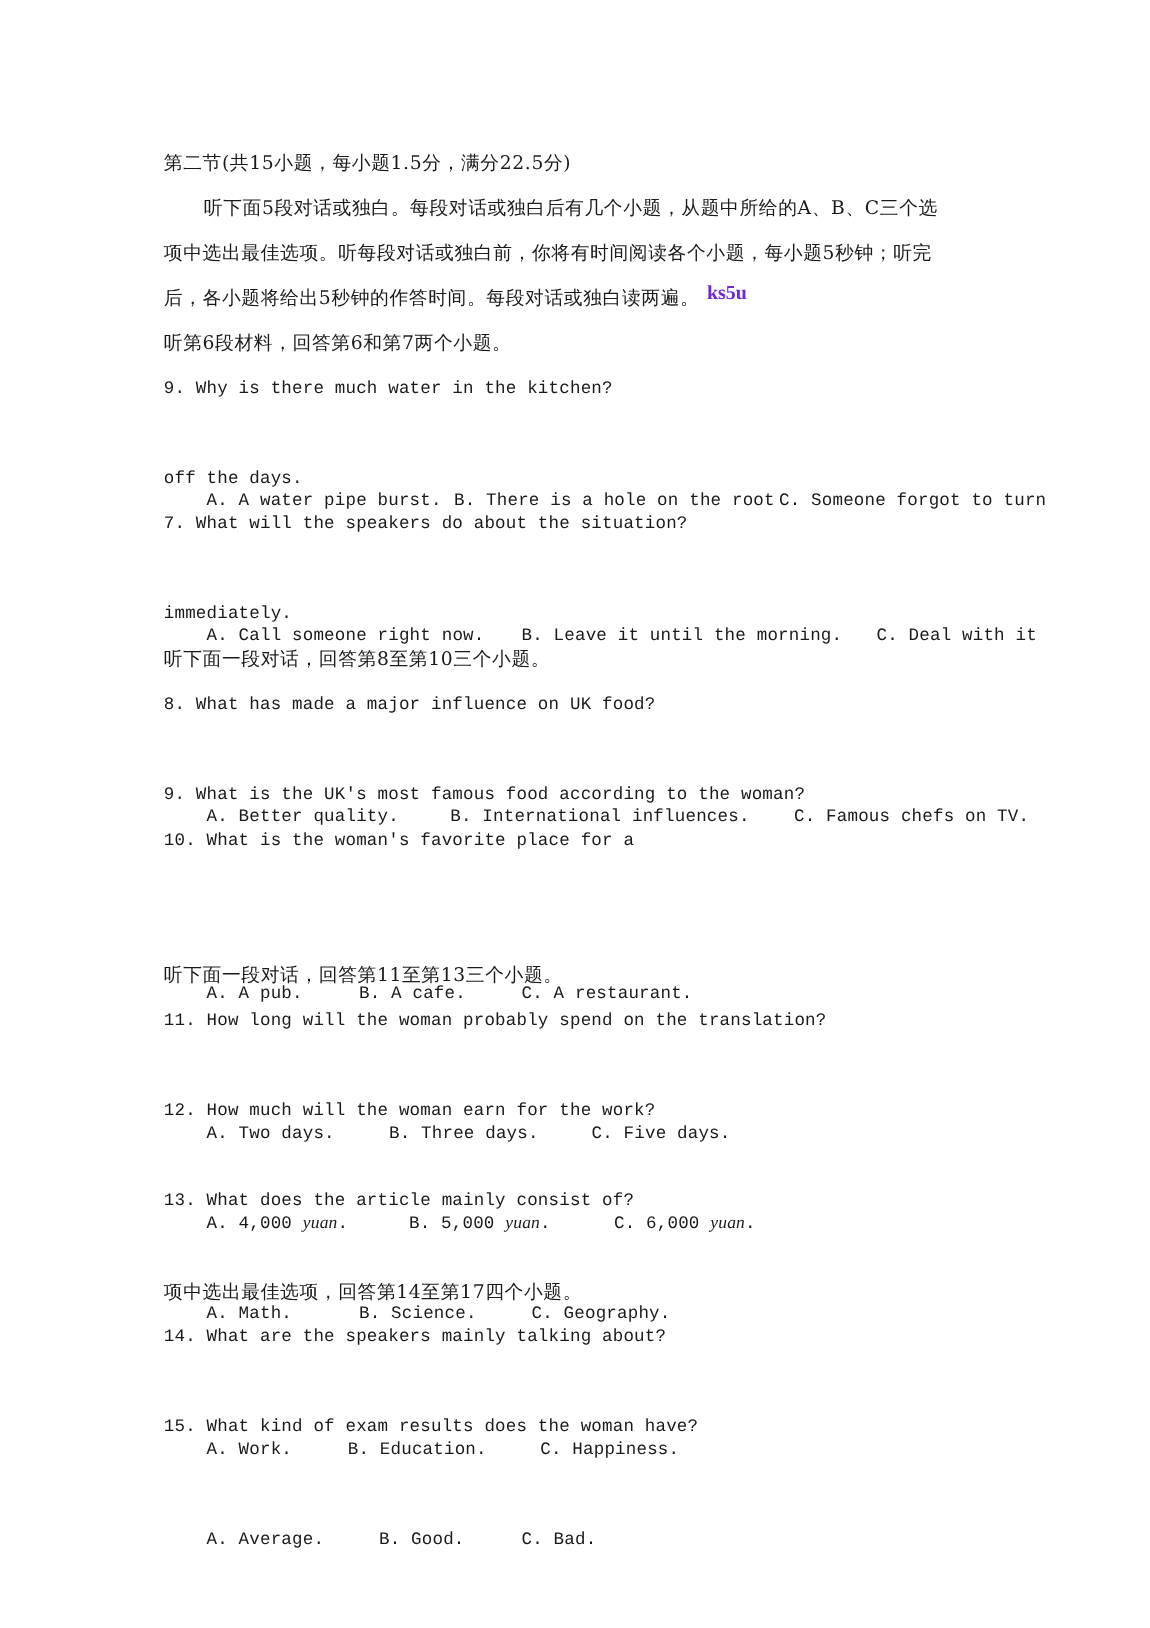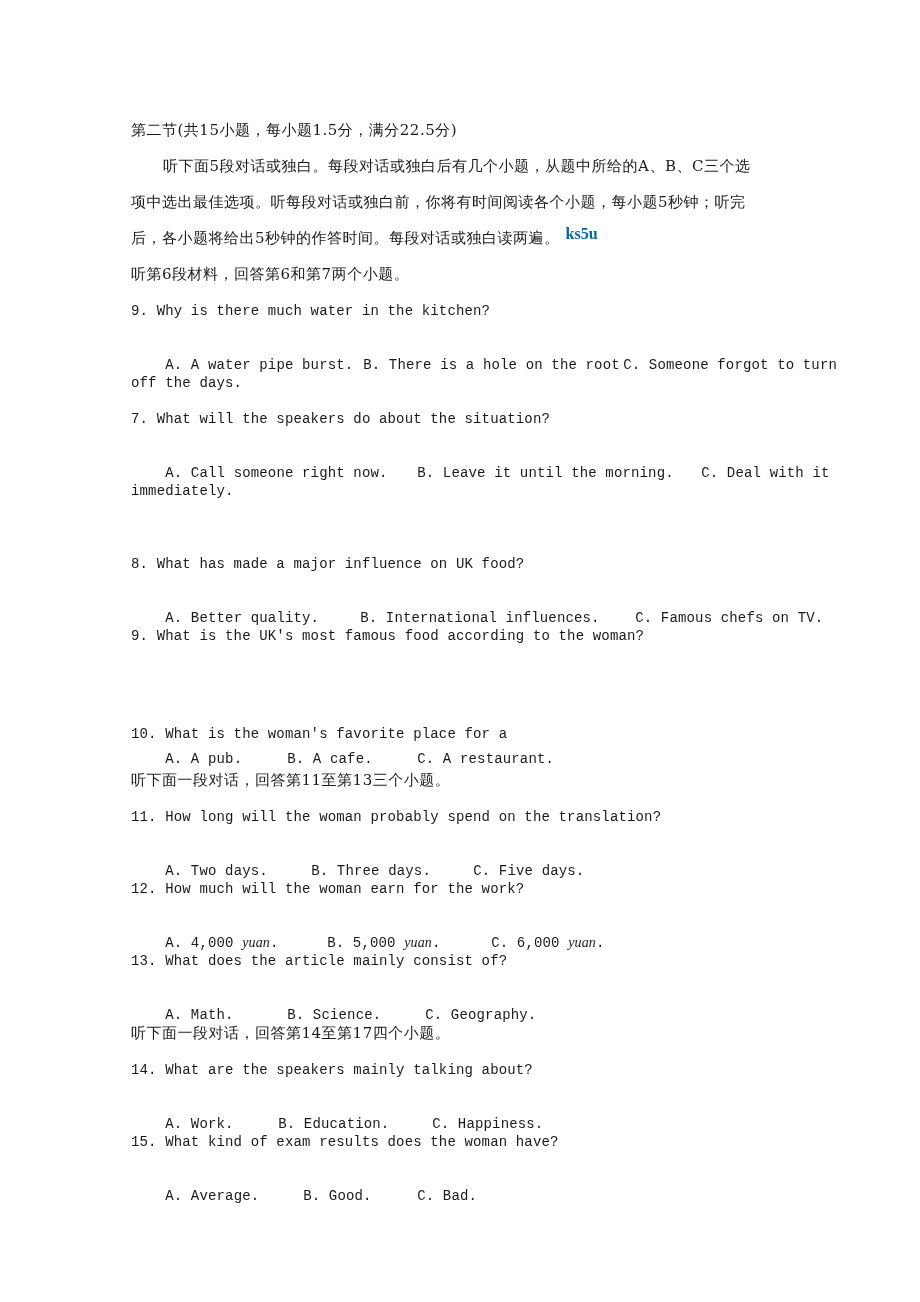--- a/index.html
+++ b/index.html
@@ -30,27 +30,27 @@
       font-size: 14px;
       line-height: 18px;
       letter-spacing: 0.15px;
     }
     .cn {
       font-family: "DejaVu Serif", "Liberation Serif", serif;
       font-size: 15px;
       letter-spacing: 0.5px;
     }
     .indent { left: 163px; }
-    .opt { display: inline-block; }
+    .opt { display: inline-block; margin-top: 36px; }
     .em { font-style: italic; font-family: "Liberation Serif", serif; text-align: right; }
     .watermark {
       font-family: "Liberation Serif", serif;
       font-weight: bold;
       font-size: 16px;
-      color: #0369a1;
+      color: #6d28d9;
       margin-left: 6px;
       position: relative;
       top: -4px;
       letter-spacing: 0;
     }
   </style>
 </head>
 <body>
 
 <div class="page">
@@ -68,29 +68,30 @@
     <span class="opt" style="width:198px">A. A water pipe burst.</span><span class="opt" style="width:260px">B. There is a hole on the root</span><span class="opt">C. Someone forgot to turn</span>
   </div>
   <div class="line" style="top:374px">off the days.</div>
 
   <div class="line" style="top:410px">7. What will the speakers do about the situation?</div>
   <div class="line" style="top:446px">
     <span class="opt" style="width:252px">A. Call someone right now.</span><span class="opt" style="width:284px">B. Leave it until the morning.</span><span class="opt">C. Deal with it</span>
   </div>
   <div class="line" style="top:482px">immediately.</div>
 
+  <div class="line cn" style="top:518px">听下面一段对话，回答第8至第10三个小题。</div>
 
   <div class="line" style="top:555px">8. What has made a major influence on UK food?</div>
   <div class="line" style="top:591px">
     <span class="opt" style="width:195px">A. Better quality.</span><span class="opt" style="width:275px">B. International influences.</span><span class="opt">C. Famous chefs on TV.</span>
   </div>
 
   <div class="line" style="top:627px">9. What is the UK's most famous food according to the woman?</div>
 
-  <div class="line" style="top:725px">10. What is the woman's favorite place for a</div>
+  <div class="line" style="top:664px">10. What is the woman's favorite place for a</div>
   <div class="line" style="top:732px">
     <span class="opt" style="width:122px">A. A pub.</span><span class="opt" style="width:130px">B. A cafe.</span><span class="opt">C. A restaurant.</span>
   </div>
 
   <div class="line cn" style="top:771px">听下面一段对话，回答第11至第13三个小题。</div>
 
   <div class="line" style="top:808px">11. How long will the woman probably spend on the translation?</div>
   <div class="line" style="top:844px">
     <span class="opt" style="width:146px">A. Two days.</span><span class="opt" style="width:162px">B. Three days.</span><span class="opt">C. Five days.</span>
   </div>
@@ -98,21 +99,21 @@
   <div class="line" style="top:880px">12. How much will the woman earn for the work?</div>
   <div class="line" style="top:916px">
     <span class="opt" style="width:162px"><span>A. 4,000 </span><span class="em">yuan</span><span>.</span></span><span class="opt" style="width:164px"><span>B. 5,000 </span><span class="em">yuan</span><span>.</span></span><span class="opt"><span>C. 6,000 </span><span class="em">yuan</span><span>.</span></span>
   </div>
 
   <div class="line" style="top:952px">13. What does the article mainly consist of?</div>
   <div class="line" style="top:988px">
     <span class="opt" style="width:122px">A. Math.</span><span class="opt" style="width:138px">B. Science.</span><span class="opt">C. Geography.</span>
   </div>
 
-  <div class="line cn" style="top:1024px">听下面一段对话，回答第14至第17四个小题。</div>
+  <div class="line cn" style="top:1024px">项中选出最佳选项，回答第14至第17四个小题。</div>
 
   <div class="line" style="top:1061px">14. What are the speakers mainly talking about?</div>
   <div class="line" style="top:1097px">
     <span class="opt" style="width:113px">A. Work.</span><span class="opt" style="width:154px">B. Education.</span><span class="opt">C. Happiness.</span>
   </div>
 
   <div class="line" style="top:1133px">15. What kind of exam results does the woman have?</div>
   <div class="line" style="top:1169px">
     <span class="opt" style="width:138px">A. Average.</span><span class="opt" style="width:114px">B. Good.</span><span class="opt">C. Bad.</span>
   </div>

